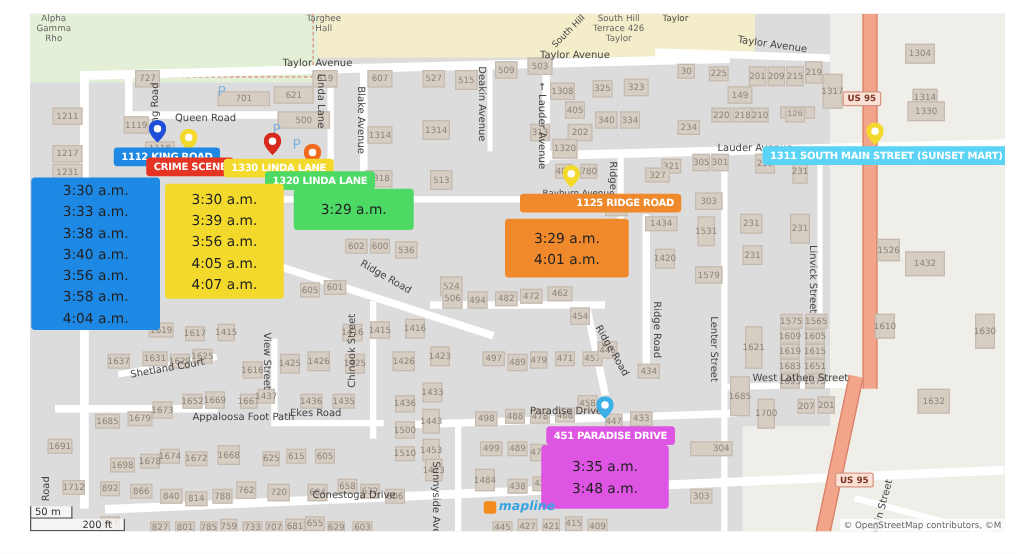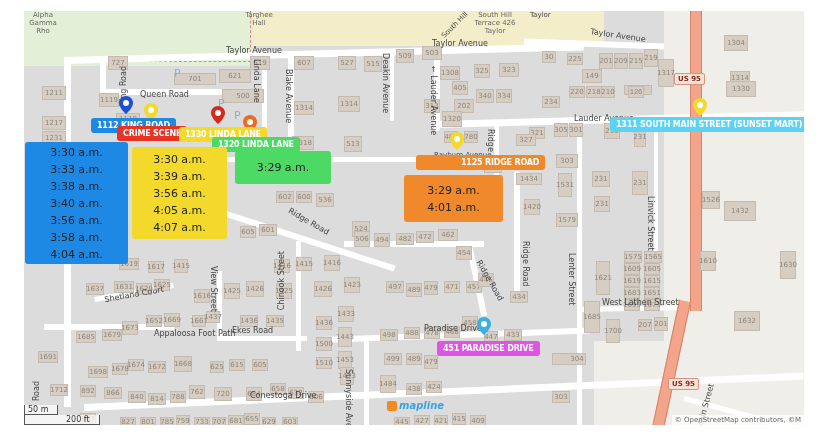--- a/index.html
+++ b/index.html
@@ -350,20 +350,24 @@
     <span>4:05 a.m.</span>
     <span>4:07 a.m.</span>
   </div>
   <div class="box" style="left:211px;top:140px;width:96px;height:33px;background:#4cd964;">
     <span>3:29 a.m.</span>
   </div>
   <div class="box" style="left:380px;top:164px;width:99px;height:47px;background:#f0892c;">
     <span>3:29 a.m.</span>
     <span>4:01 a.m.</span>
   </div>
+  <div class="box" style="left:409px;top:345px;width:102px;height:51px;background:#de55e3;">
+    <span>3:35 a.m.</span>
+    <span>3:48 a.m.</span>
+  </div>
 
   <div class="logo" style="left:363px;top:389px;">
     <span class="ic"></span>
     <span>mapline</span>
   </div>
 
   <div class="scale" style="top:394px;width:26px;">50 m</div>
   <div class="scale" style="top:404px;width:30px;padding-left:41px;">200 ft</div>
 
   <div class="attrib">© OpenStreetMap contributors, ©M</div>

